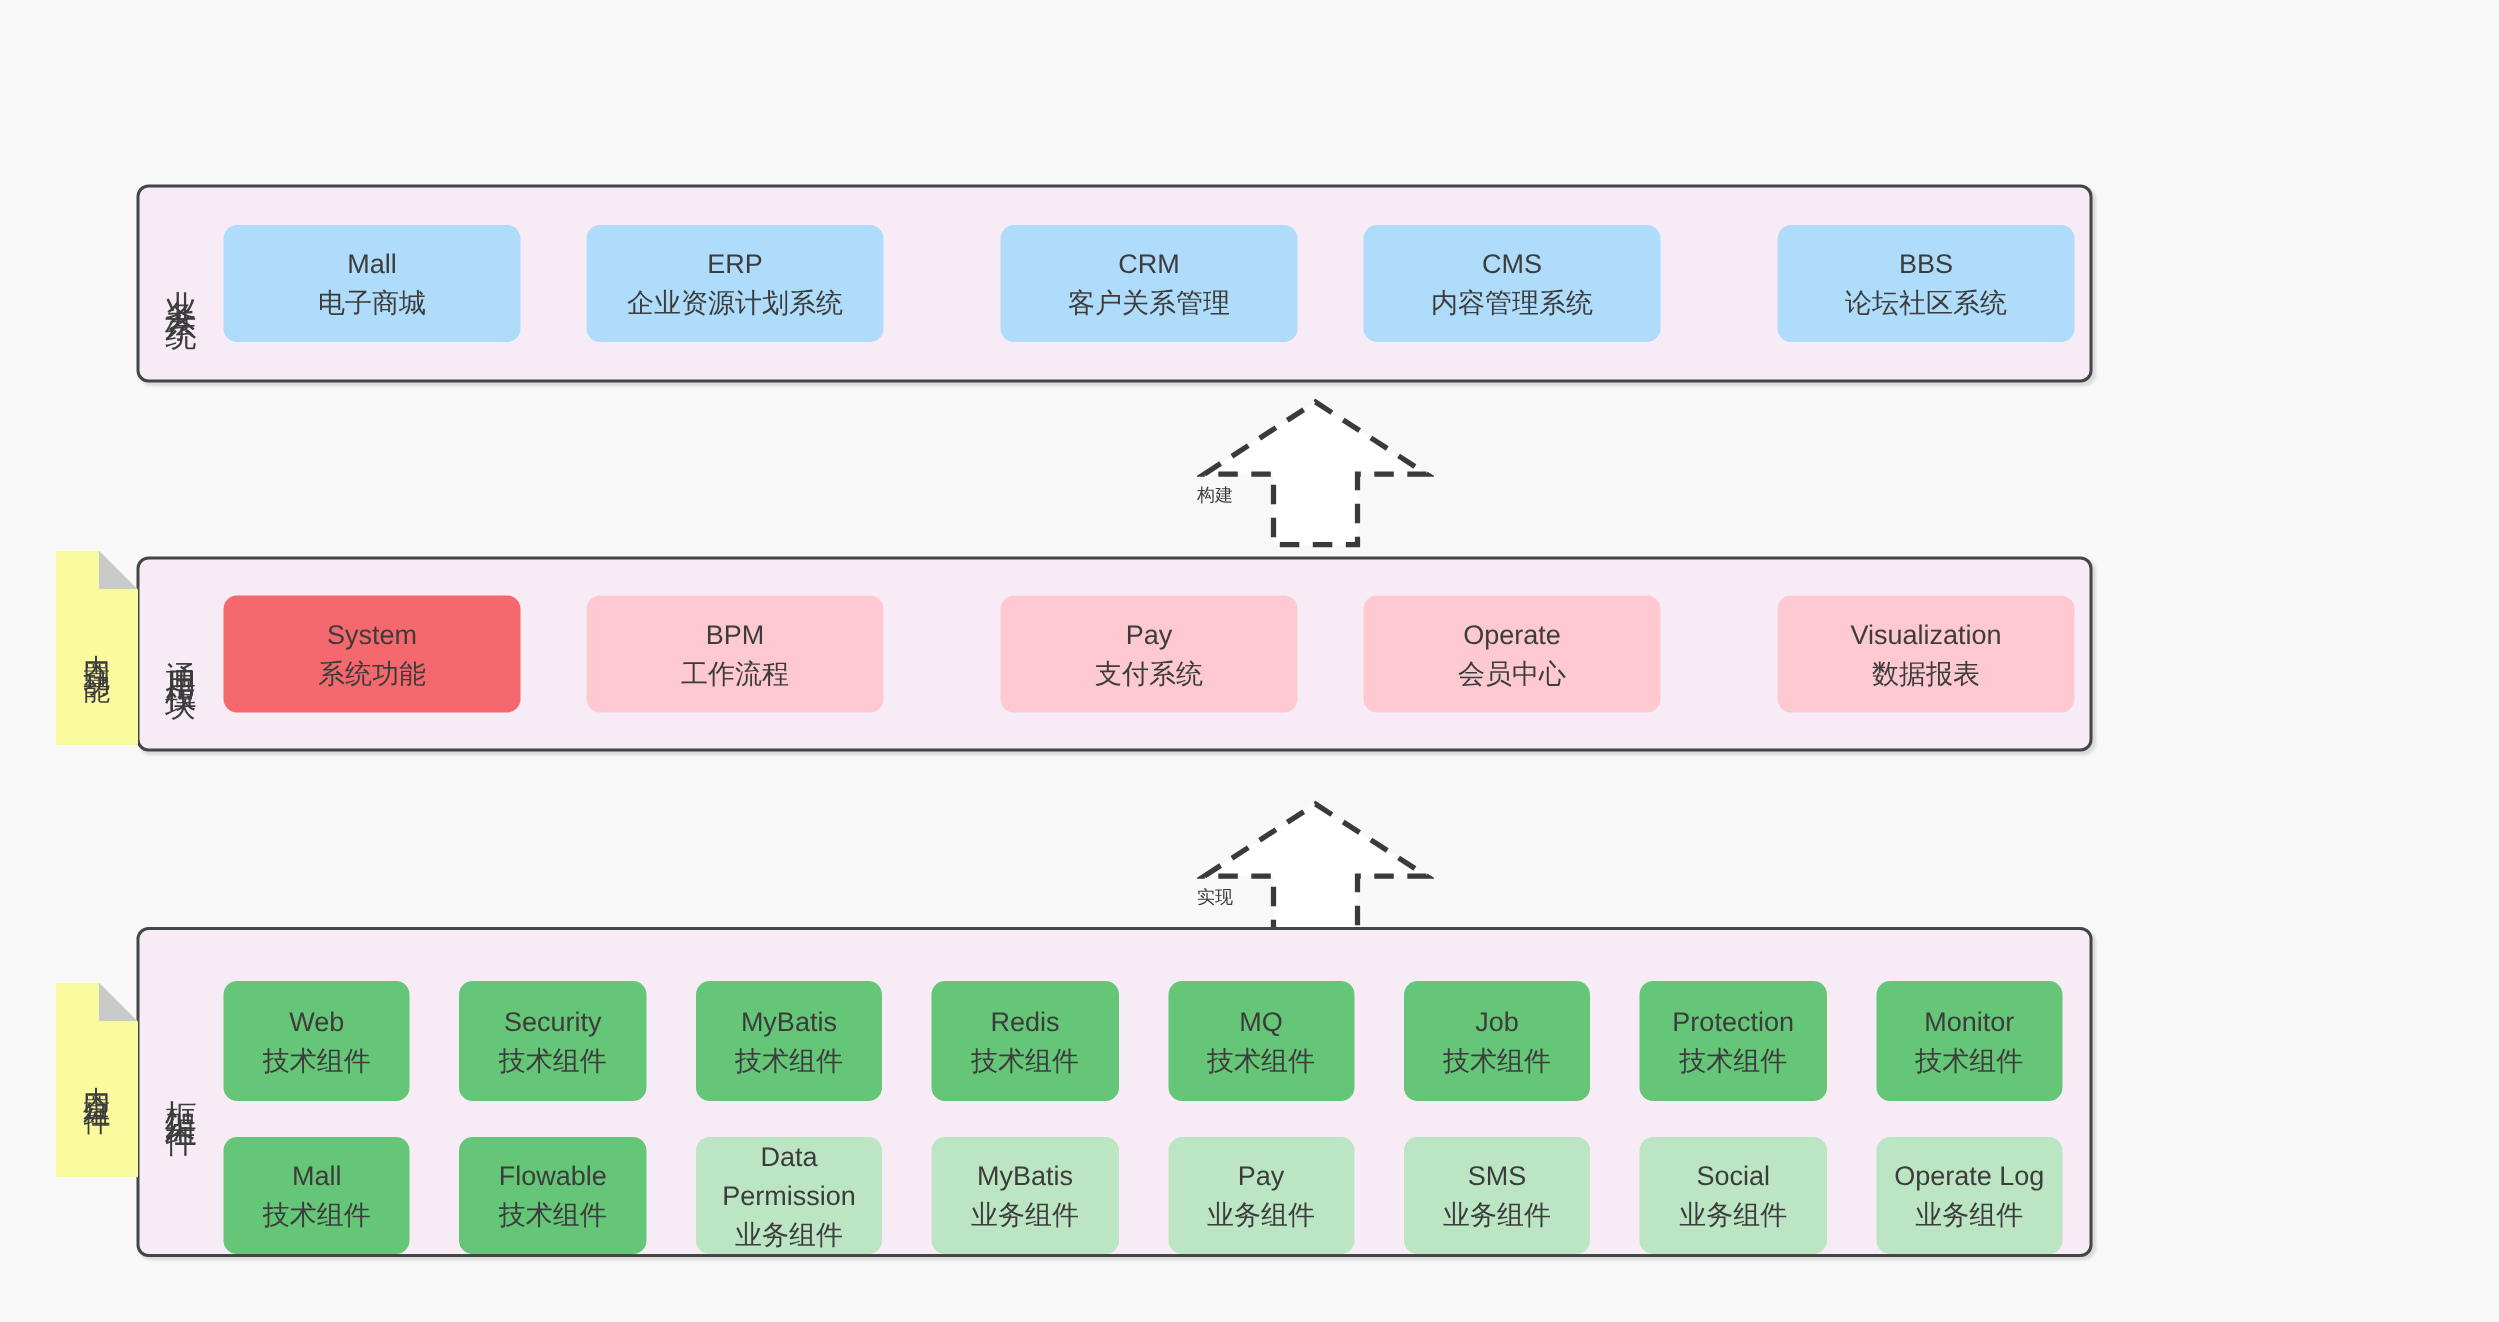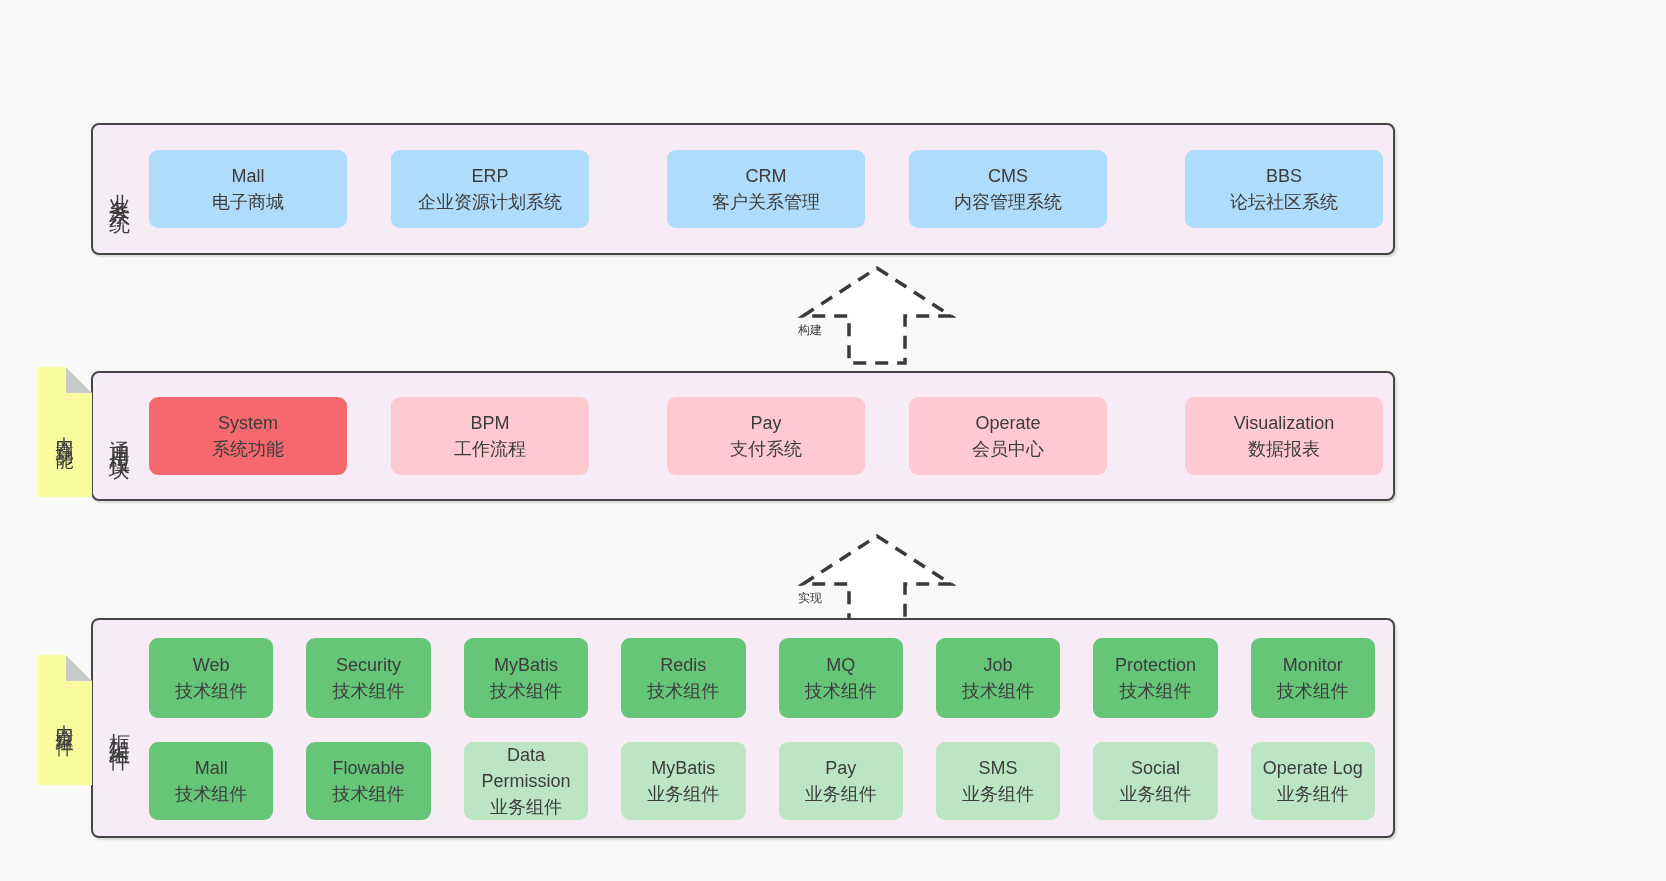--- a/index.html
+++ b/index.html
@@ -25,21 +25,21 @@
   .band-label span{writing-mode:vertical-rl;text-orientation:upright;
         font-size:21px;letter-spacing:6px;line-height:1;color:var(--text)}
 
   
   .cols-6{flex:1;display:flex;align-items:center;gap:44px;padding:0 10px 0 2px}
   .cols-6 .box:nth-child(3),.cols-6 .box:nth-child(5){margin-left:34px}
 
   
   .grid-8{flex:1;display:grid;grid-template-columns:repeat(8,1fr);
         grid-template-rows:80px 78px;column-gap:33px;row-gap:24px;
-        padding:18px 18px 16px 2px}
+        padding:34px 18px 16px 2px}
   .grid-8 .box{height:auto;padding:0 10px}
 
   .box{flex:1;height:78px;border-radius:9px;display:flex;flex-direction:column;
        align-items:center;justify-content:center;text-align:center;
        font-size:18px;line-height:26px;color:var(--text)}
   .blue{background:var(--blue)} .red{background:var(--red)} .pink{background:var(--pink)}
   .green{background:var(--green)} .lightgreen{background:var(--lightgreen)}
 
   
   .arrow{position:absolute;width:158px;height:102px;z-index:0}

